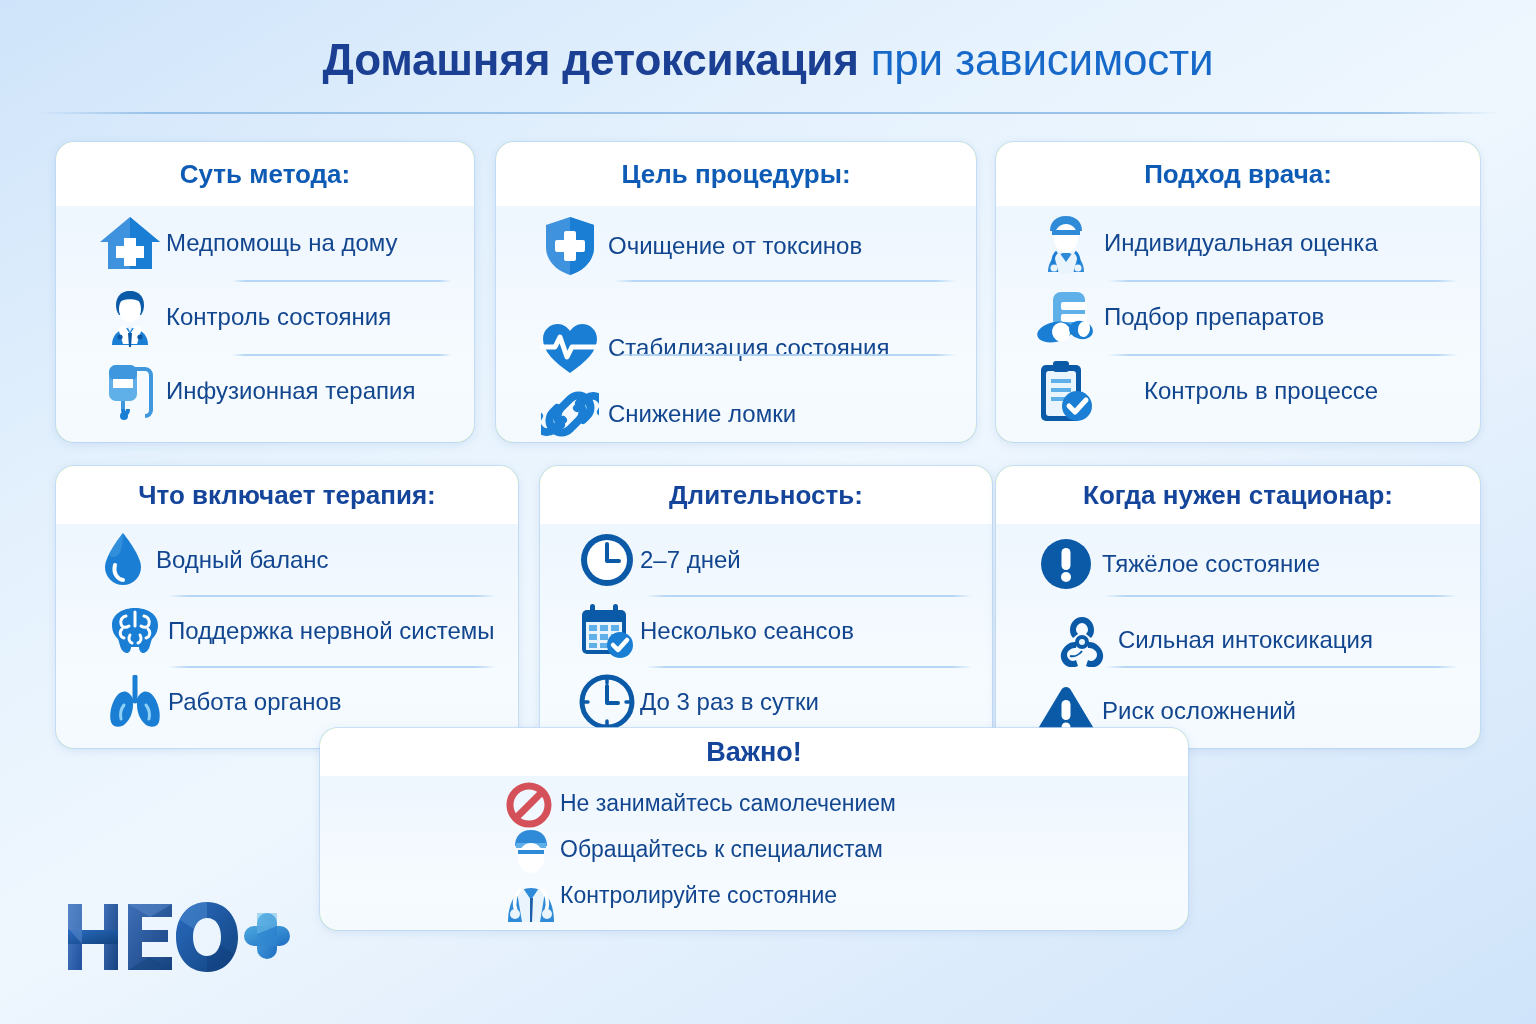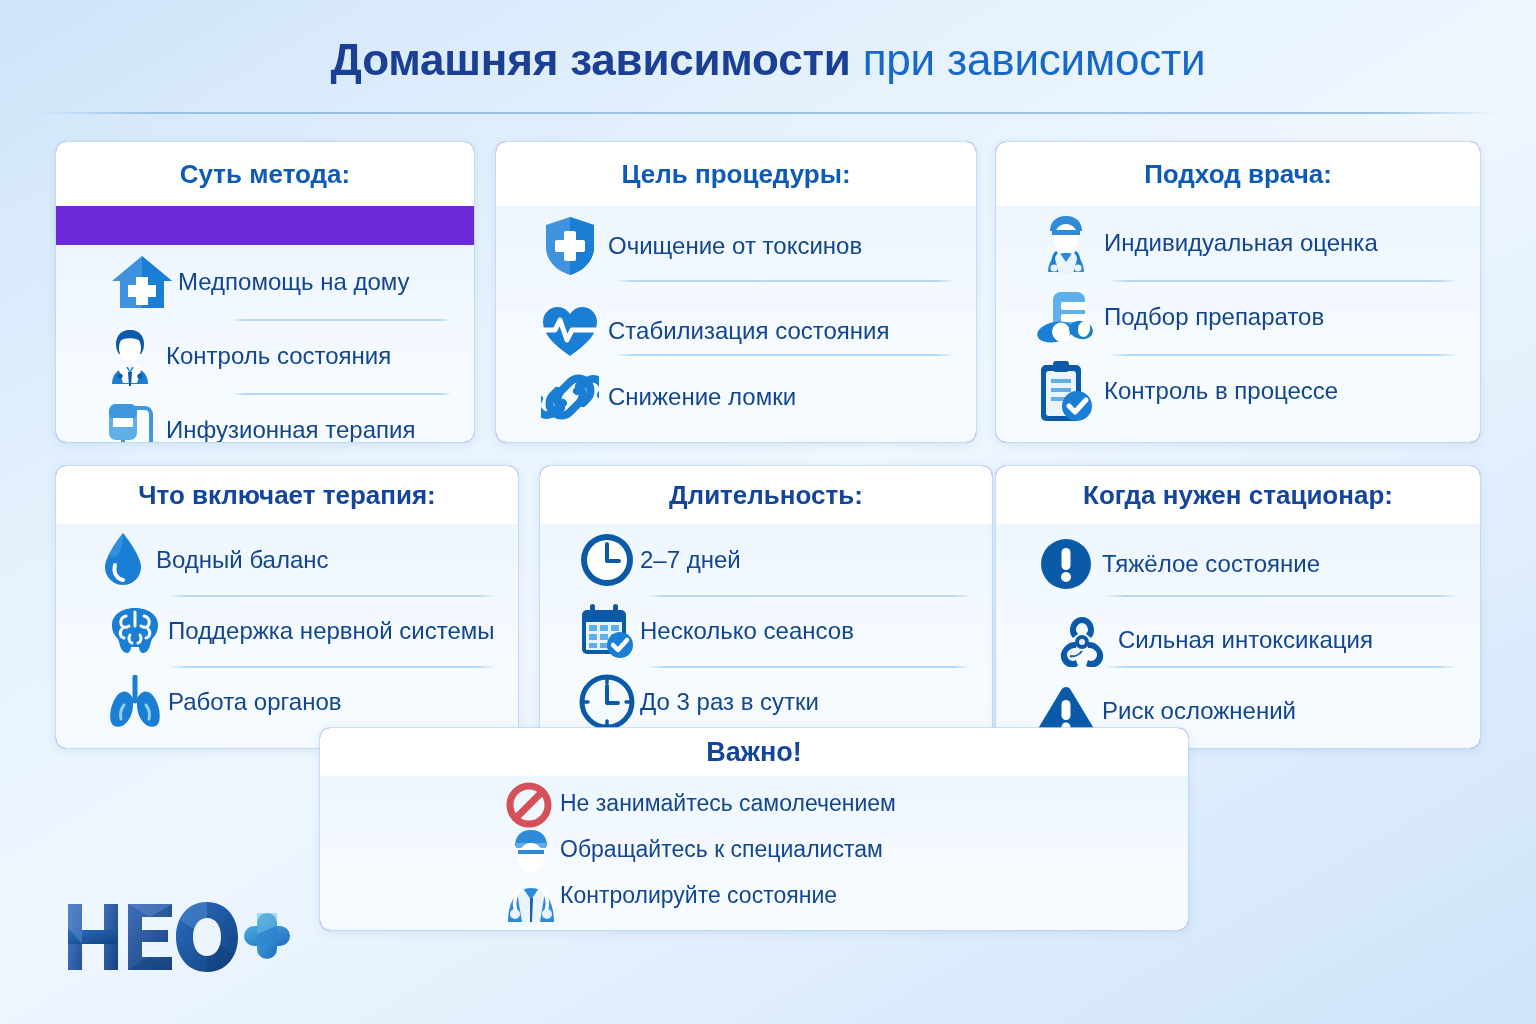--- a/index.html
+++ b/index.html
@@ -43,22 +43,22 @@
     left: 36px;
     width: 1464px;
     height: 2px;
     background: linear-gradient(to right, rgba(150,190,230,0), rgba(140,185,228,.85) 8%, rgba(140,185,228,.85) 92%, rgba(150,190,230,0));
     border-radius: 2px;
   }
 
   
   .card {
     position: absolute;
-    border-radius: 10px;
-    background: #6d28d9;
+    border-radius: 18px;
+    background: #bef264;
     box-shadow: 0 2px 10px rgba(90,140,195,.18), 0 0 0 1px rgba(196,222,248,.75);
     overflow: hidden;
   }
   .card-head {
     background: #ffffff;
     text-align: center;
     display: flex;
     align-items: center;
     justify-content: center;
   }
@@ -159,32 +159,32 @@
     height: 80px;
   }
 
   svg { display: block; }
 </style>
 </head>
 <body>
 
 <div class="title-wrap">
   <div class="title">
-    <span class="t-strong">Домашняя зависимости</span>
+    <span class="t-strong">Домашняя детоксикация</span>
     <span class="t-light">при зависимости</span>
   </div>
 </div>
 <div class="title-rule"></div>
 
 <div class="card r1 r1c1">
   <div class="card-head">
     <span class="h-txt">Суть метода:</span>
   </div>
   <div class="card-body">
-    <div class="row" style="height:74px;padding:0 14px 0 50px;margin-top:39px;">
+    <div class="row" style="height:74px;padding:0 14px 0 38px;">
       <span class="ico" style="width:72px;">
         <svg width="64" height="58" viewBox="0 0 64 58">
           <path d="M32 3 L62 28 L54 28 L54 55 L10 55 L10 28 L2 28 Z" fill="#3f93de"></path>
           <path d="M32 3 L62 28 L54 28 L54 55 L32 55 Z" fill="#1a7fd4"></path>
           <rect x="26" y="24" width="12" height="28" fill="#fff"></rect>
           <rect x="18" y="32" width="28" height="12" fill="#fff"></rect>
         </svg>
       </span>
       <span class="lbl">Медпомощь на дому</span>
     </div>
@@ -236,21 +236,21 @@
           <path d="M28 2L52 10v22c0 14-11 24-24 28C15 56 4 46 4 32V10z" fill="#3f93de"></path>
           <path d="M28 2L52 10v22c0 14-11 24-24 28z" fill="#1a7fd4"></path>
           <rect x="22" y="16" width="12" height="30" rx="2" fill="#fff"></rect>
           <rect x="13" y="25" width="30" height="12" rx="2" fill="#fff"></rect>
         </svg>
       </span>
       <span class="lbl">Очищение от токсинов</span>
     </div>
     <div class="divider" style="left:118px;right:20px;top:74px;"></div>
 
-    <div class="row" style="height:74px;padding:16px 14px 0 36px;">
+    <div class="row" style="height:74px;padding:16px 14px 0 36px;margin-top:17px;">
       <span class="ico" style="width:76px;">
         <svg width="60" height="56" viewBox="0 0 60 56">
           <path d="M30 53C14 42 3 31 3 19 3 10 10 4 18 4c5 0 9 3 12 7 3-4 7-7 12-7 8 0 15 6 15 15 0 12-11 23-27 34z" fill="#1a7fd4"></path>
           <path d="M2 27h13l5-10 7 20 5-10h26" stroke="#fff" stroke-width="5" fill="none" stroke-linejoin="round" stroke-linecap="round"></path>
         </svg>
       </span>
       <span class="lbl">Стабилизация состояния</span>
     </div>
     <div class="divider" style="left:118px;right:20px;top:148px;"></div>
 
@@ -307,21 +307,21 @@
           <path d="M20 34a18 10 0 0 1 14 16" fill="none"></path>
           <ellipse cx="26" cy="42" rx="9" ry="9.5" transform="rotate(-12 26 42)" fill="#fff"></ellipse>
           <ellipse cx="46" cy="40" rx="12" ry="9" transform="rotate(12 46 40)" fill="#1a7fd4"></ellipse>
           <ellipse cx="49" cy="39" rx="6" ry="8" transform="rotate(12 49 39)" fill="#fff"></ellipse>
         </svg>
       </span>
       <span class="lbl">Подбор препаратов</span>
     </div>
     <div class="divider" style="left:112px;right:22px;top:148px;"></div>
 
-    <div class="row" style="height:74px;padding:0 30px 0 32px;">
+    <div class="row" style="height:74px;padding:0 30px 0 32px;gap:40px;">
       <span class="ico" style="width:76px;">
         <svg width="58" height="64" viewBox="0 0 58 64">
           <rect x="4" y="6" width="40" height="56" rx="5" fill="#0b5aa8"></rect>
           <rect x="9" y="12" width="30" height="45" rx="3" fill="#eaf4fd"></rect>
           <rect x="16" y="2" width="16" height="11" rx="3" fill="#0b5aa8"></rect>
           <rect x="14" y="20" width="20" height="4" fill="#5fb0e8"></rect>
           <rect x="14" y="29" width="20" height="4" fill="#5fb0e8"></rect>
           <rect x="14" y="38" width="14" height="4" fill="#5fb0e8"></rect>
           <circle cx="40" cy="47" r="15" fill="#1a7fd4"></circle>
           <path d="M32 47l6 6 11-12" stroke="#fff" stroke-width="5" fill="none" stroke-linecap="round" stroke-linejoin="round"></path>

